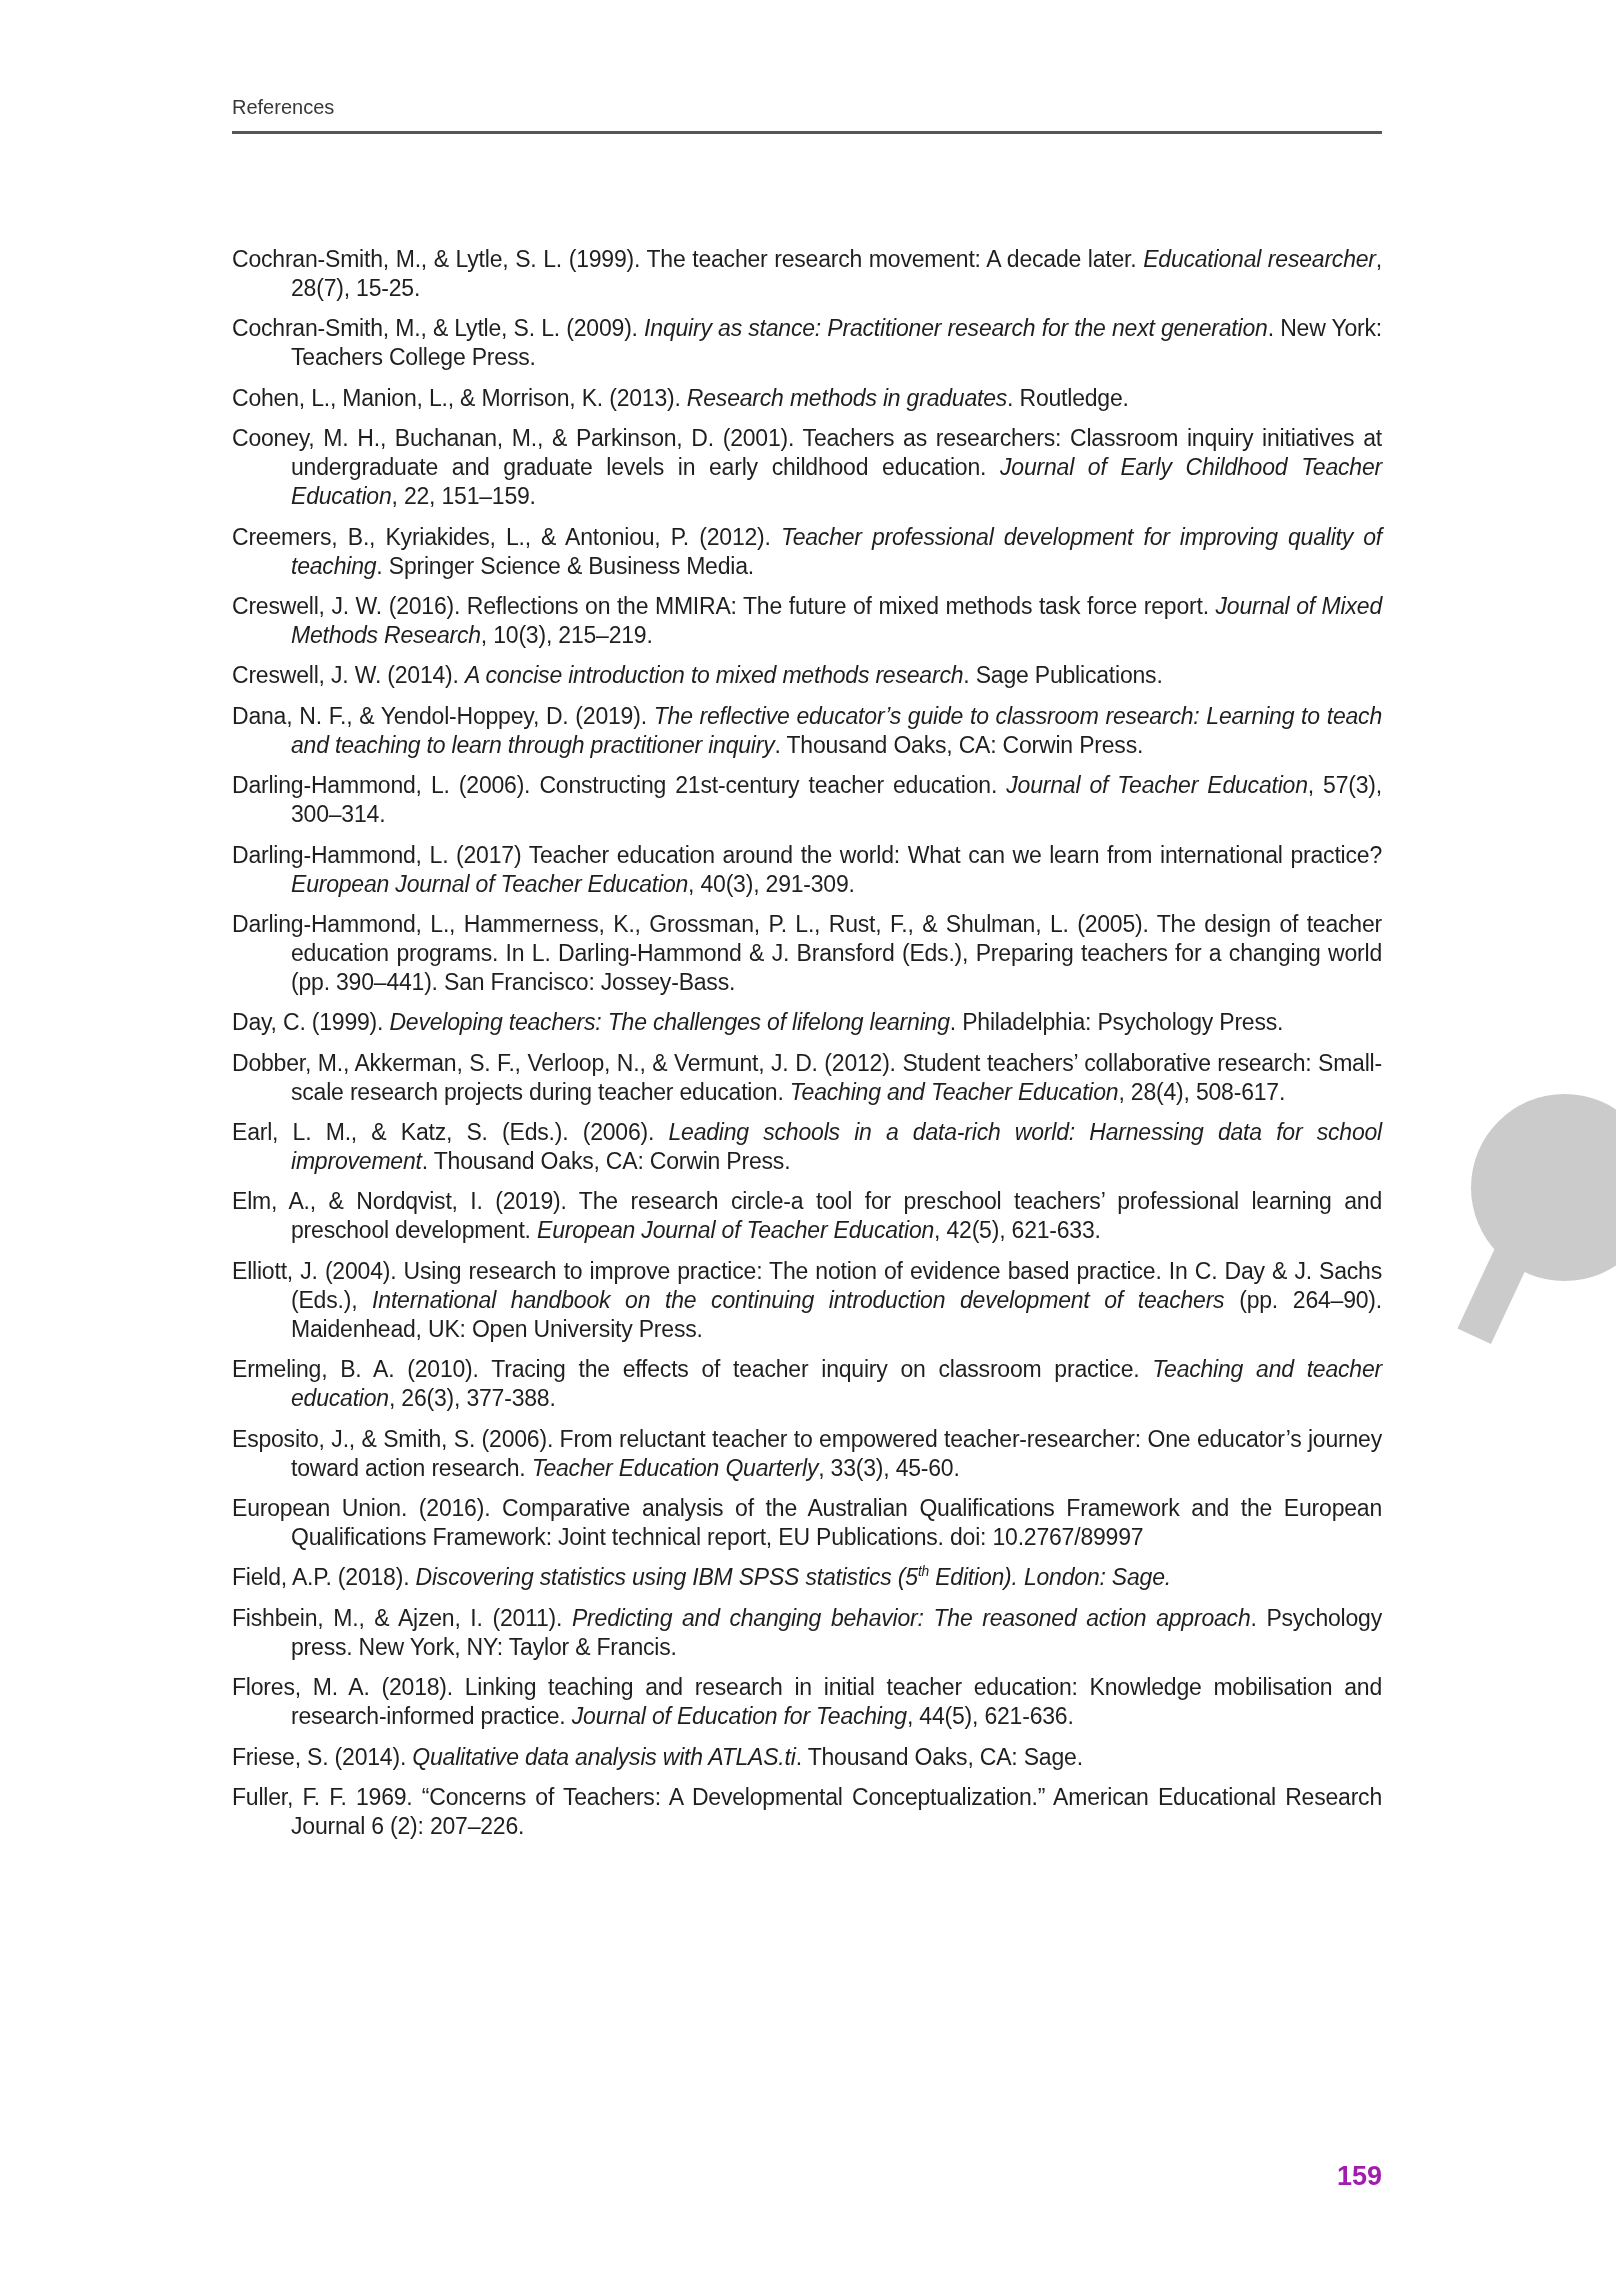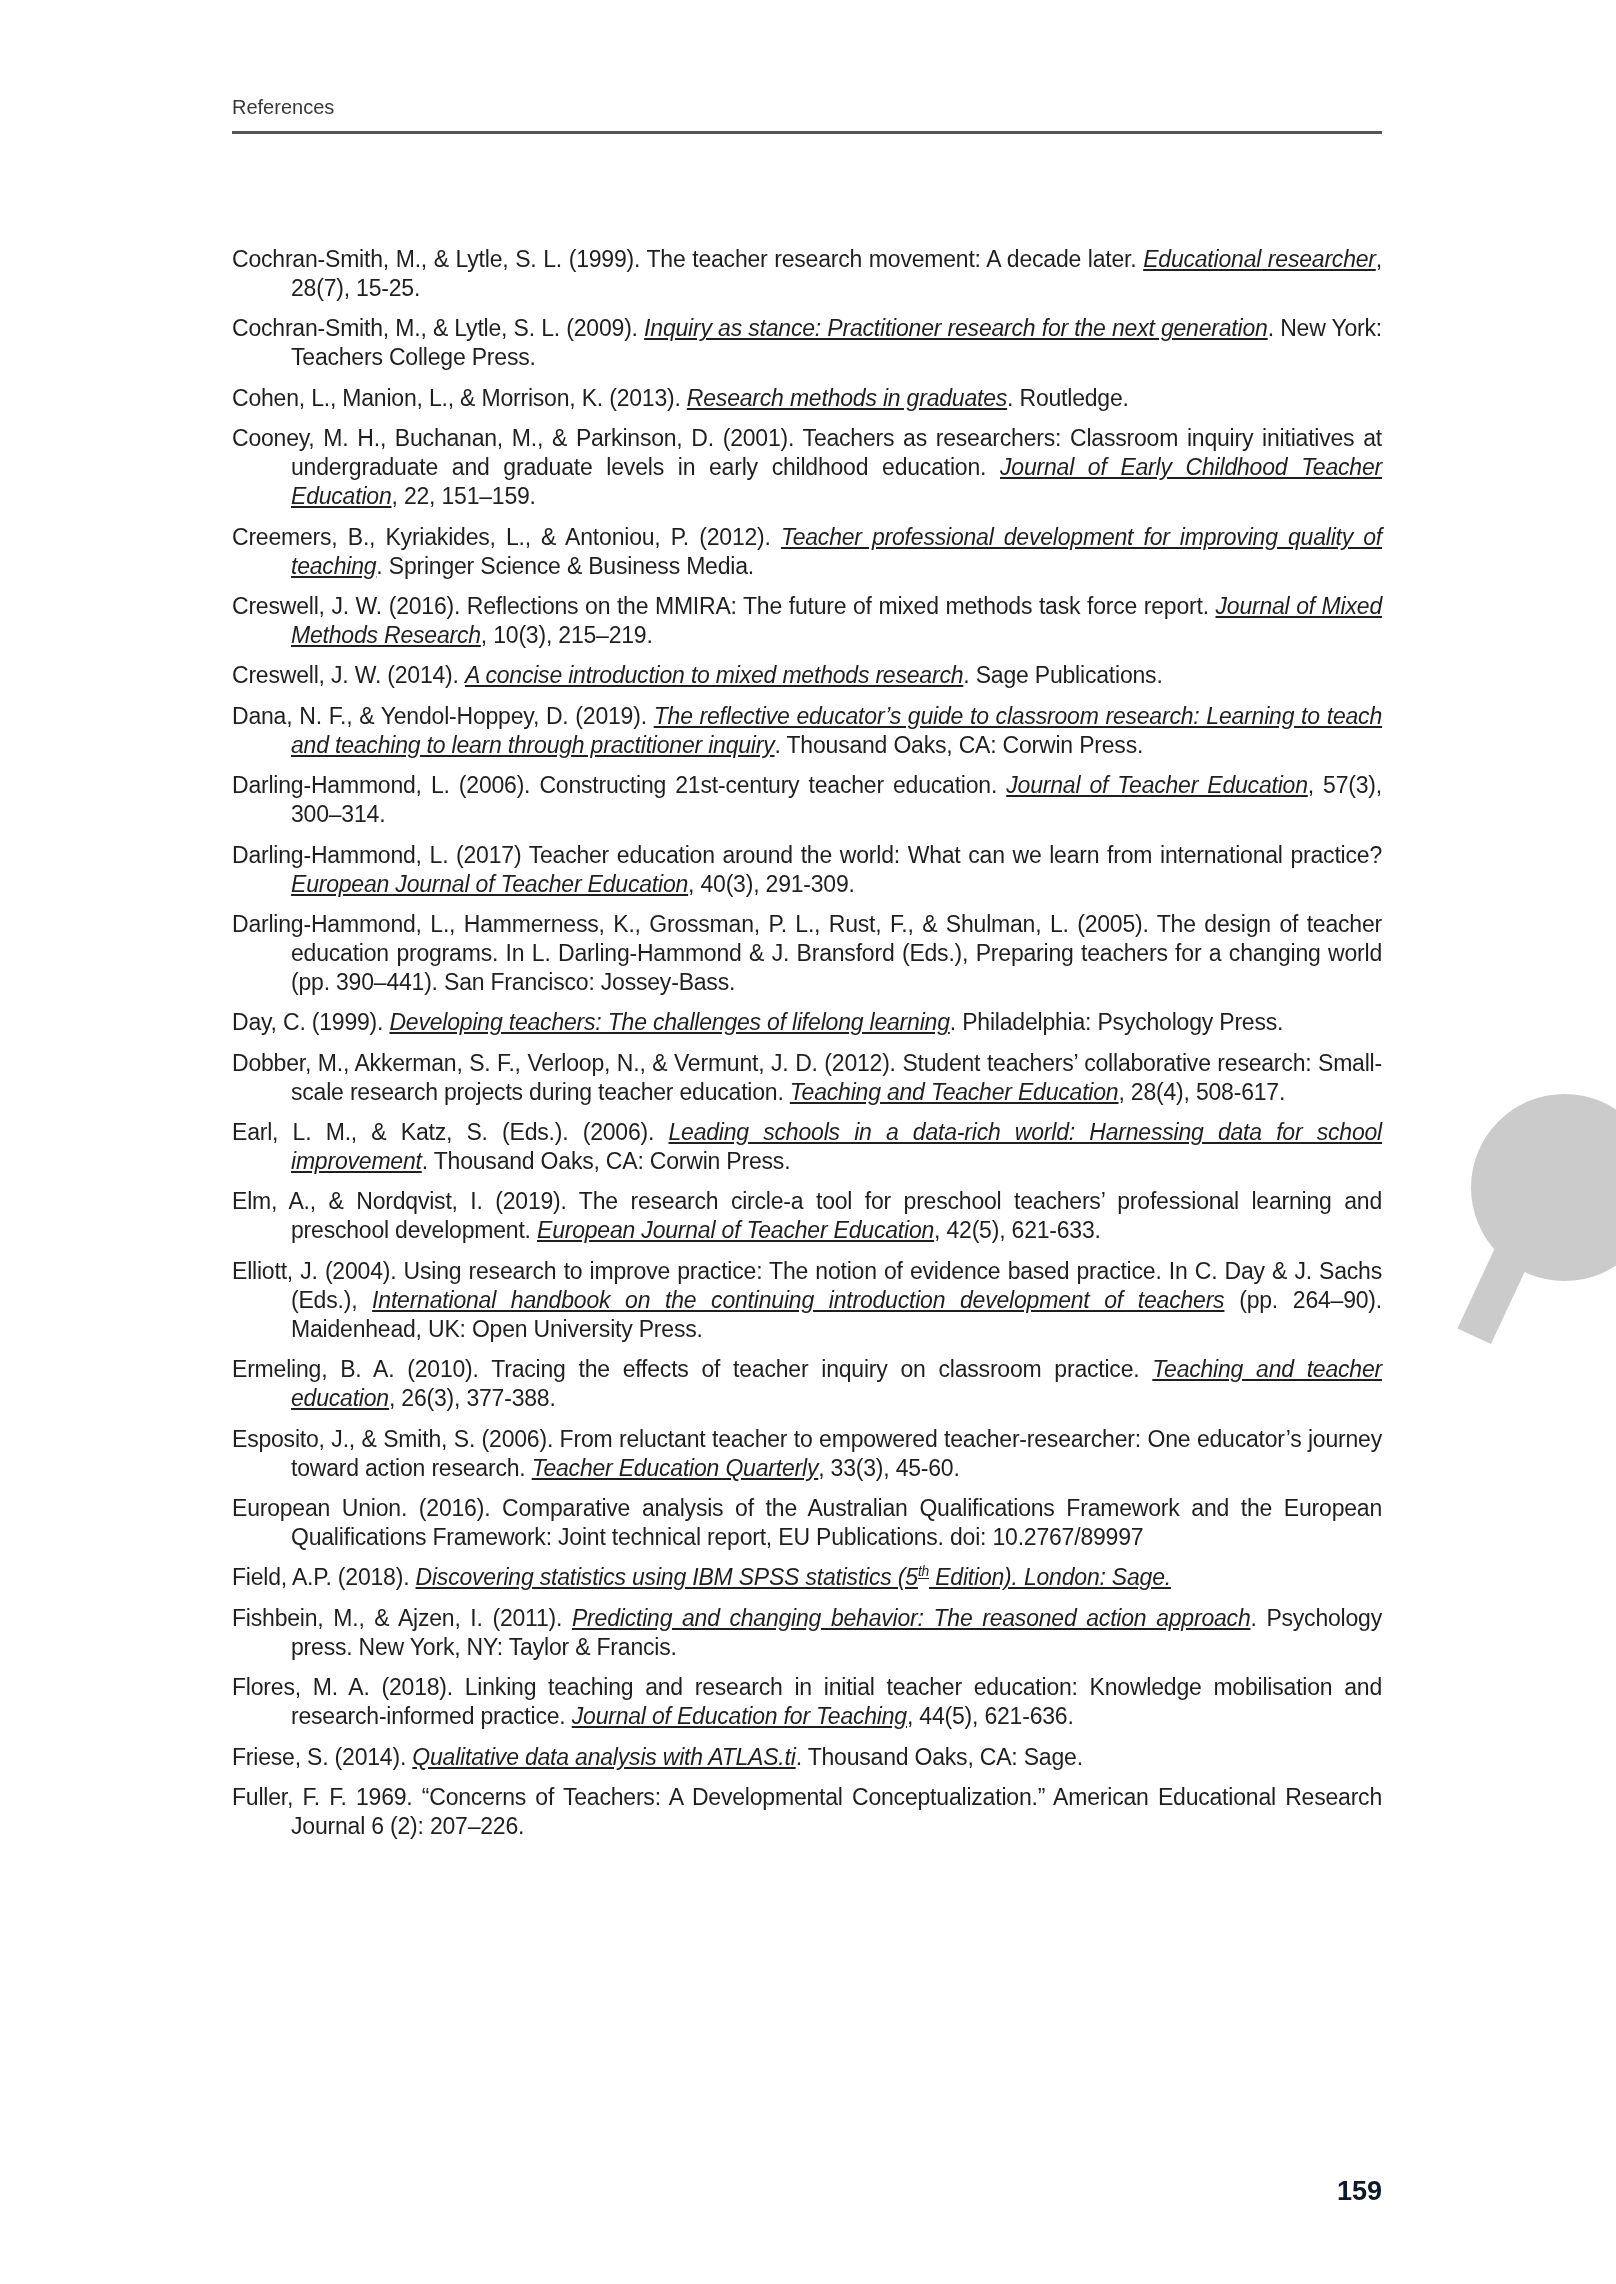--- a/index.html
+++ b/index.html
@@ -33,21 +33,21 @@
     font-size: 23px;
     line-height: 29px;
     letter-spacing: -0.2px;
     margin: 0 0 11.4px 0;
     text-align: justify;
     padding-left: 59px;
     text-indent: -59px;
     hyphens: none;
   }
   .ref:last-child { margin-bottom: 10px; }
-  .it { font-style: italic; text-decoration: underline; }
+  .it { font-style: italic; }
   sup { font-size: 60%; line-height: 0; vertical-align: super; }
   .page-number {
     position: absolute;
     top: 2161px; left: 232px; width: 1150px;
     text-align: right;
     font-size: 27px;
     font-weight: 700;
     color: #4a4a4a;
   }
   .magnifier-decoration {
@@ -103,14 +103,14 @@
     <p class="ref"><span>Flores, M. A. (2018). Linking teaching and research in initial teacher education: Knowledge mobilisation and research-informed practice. </span><span class="it">Journal of Education for Teaching</span><span>, 44(5), 621-636.</span></p>
     <p class="ref"><span>Friese, S. (2014). </span><span class="it">Qualitative data analysis with ATLAS.ti</span><span>. Thousand Oaks, CA: Sage.</span></p>
     <p class="ref"><span>Fuller, F. F. 1969. “Concerns of Teachers: A Developmental Conceptualization.” American Educational Research Journal 6 (2): 207–226.</span></p>
   </div>
 
 <div class="magnifier-decoration">
   <div class="mag-circle deco-part" style="background: rgb(203, 203, 203);"></div>
   <div class="mag-handle deco-part" style="background: rgb(203, 203, 203);"></div>
 </div>
 
-<div class="page-number" style="color: #0f172a; margin-top: 15px;">159</div>
+<div class="page-number" style="color: #a21caf;">159</div>
 
 
 </body></html>

